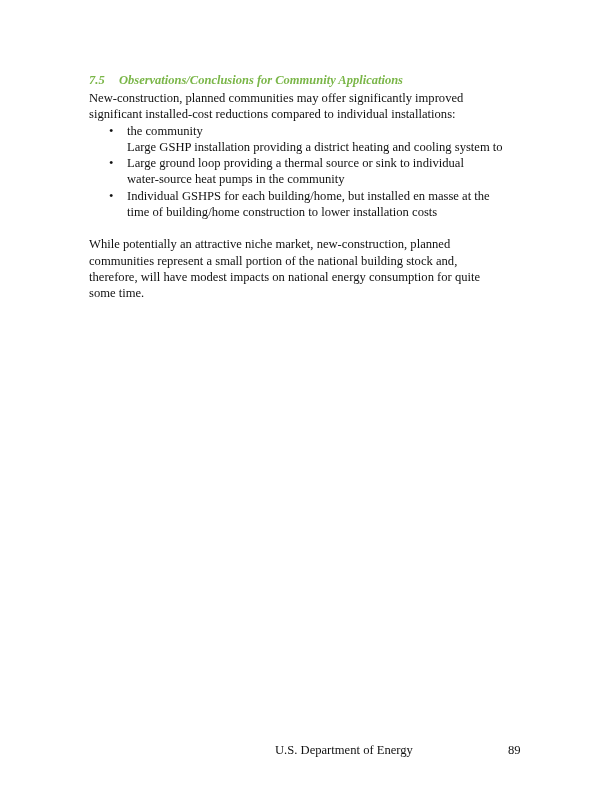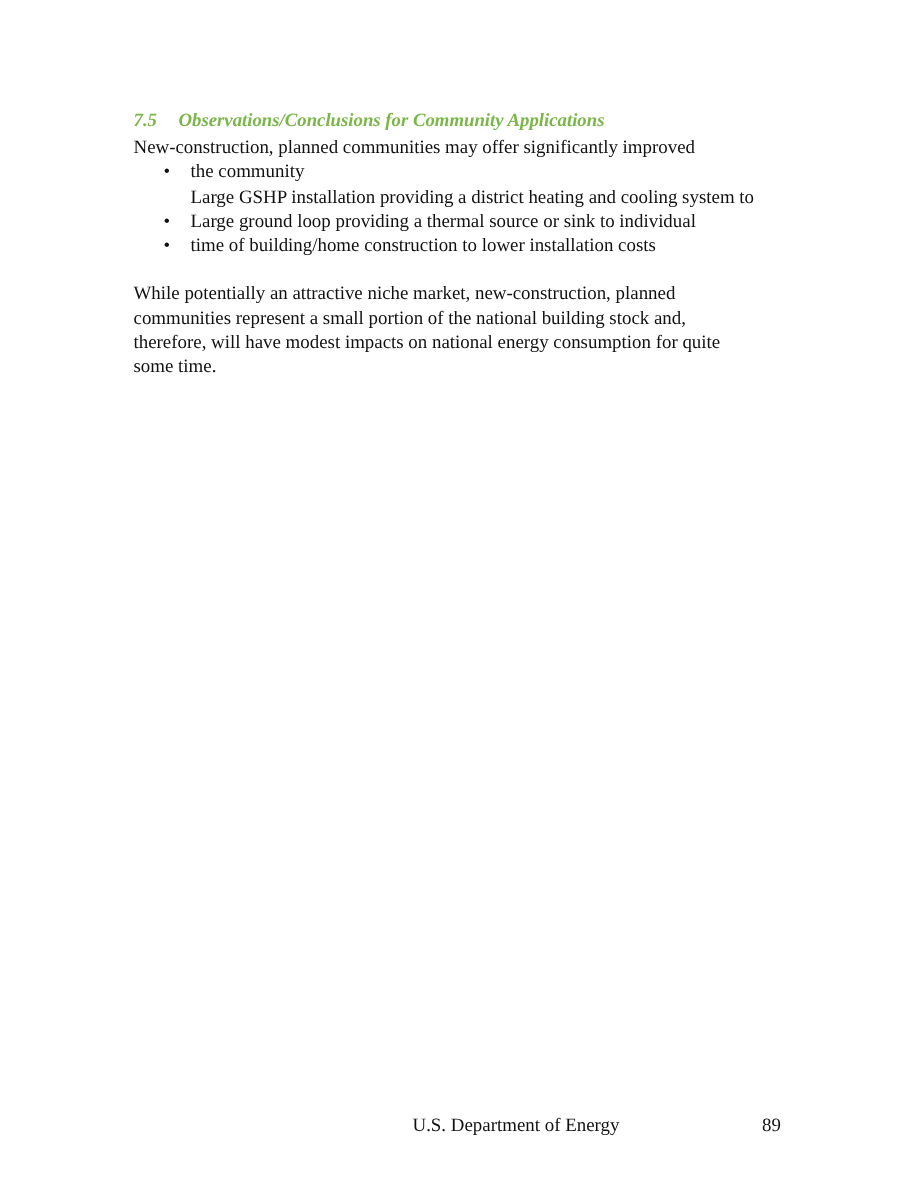--- a/index.html
+++ b/index.html
@@ -24,33 +24,36 @@
 <body>
 
 <div class="page">
   <div class="heading">
     <span class="num">7.5</span><span>Observations/Conclusions for Community Applications</span>
   </div>
 
   <div class="body">
     <div>
       <div class="line">New-construction, planned communities may offer significantly improved</div>
+      <div class="line">significant installed-cost reductions compared to individual installations:</div>
     </div>
     <ul class="bullets">
       <li class="bullet">
         <span class="dot">•</span>
         <div class="line">the community</div>
         <div class="line">Large GSHP installation providing a district heating and cooling system to</div>
       </li>
       <li class="bullet">
         <span class="dot">•</span>
         <div class="line">Large ground loop providing a thermal source or sink to individual</div>
+        <div class="line">water-source heat pumps in the community</div>
       </li>
       <li class="bullet">
         <span class="dot">•</span>
+        <div class="line">Individual GSHPS for each building/home, but installed en masse at the</div>
         <div class="line">time of building/home construction to lower installation costs</div>
       </li>
     </ul>
     <div class="gap"></div>
     <div>
       <div class="line">While potentially an attractive niche market, new-construction, planned</div>
       <div class="line">communities represent a small portion of the national building stock and,</div>
       <div class="line">therefore, will have modest impacts on national energy consumption for quite</div>
       <div class="line">some time.</div>
     </div>

